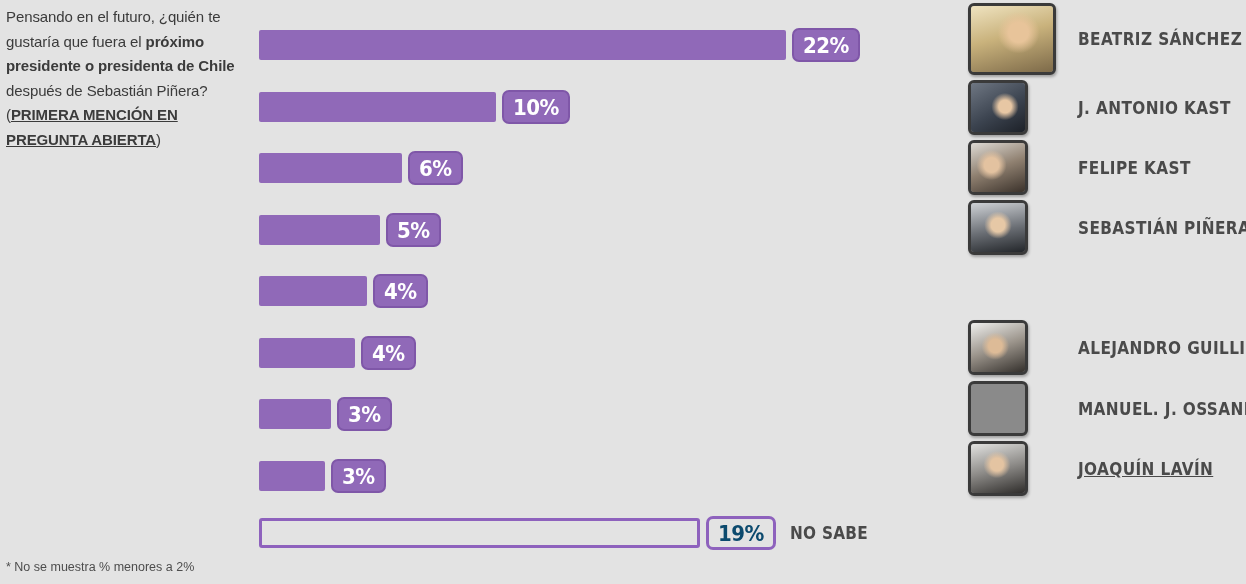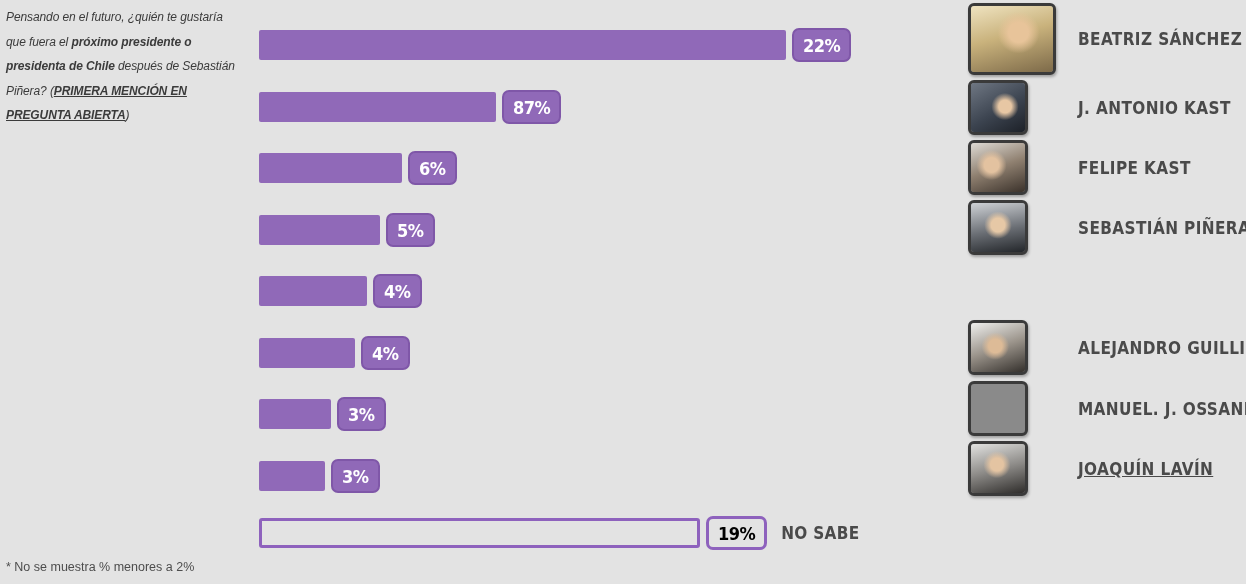--- a/index.html
+++ b/index.html
@@ -17,23 +17,22 @@
   }
 
   
   #question-block {
     position: absolute;
     left: 6px;
     top: 5px;
     width: 232px;
   }
   #question-text {
-    font-size: 12px;
+    font-size: 15px;
     line-height: 24.6px;
-    font-style: italic;
     color: #3b3b3b;
     letter-spacing: -0.1px;
   }
   #question-text .b { font-weight: bold; }
   #question-text .bu { font-weight: bold; text-decoration: underline; }
 
   
   #footnote {
     position: absolute;
     left: 6px;
@@ -78,32 +77,32 @@
     height: 34px;
     min-width: 46px;
     padding: 0 9px;
     box-sizing: border-box;
     display: flex;
     align-items: center;
     justify-content: center;
     border-radius: 7px;
     font-family: "DejaVu Sans Condensed", "Liberation Sans Narrow", "Liberation Sans", sans-serif;
     font-weight: bold;
-    font-size: 18px;
+    font-size: 22px;
     letter-spacing: -0.5px;
   }
   .badge.solid {
     background: #9069b8;
     border: 2px solid #7f57a8;
     color: #ffffff;
   }
   .badge.outline {
     background: transparent;
     border: 3px solid #8e62bd;
-    color: #000000;
+    color: #0c4a6e;
   }
   .row-label {
     flex: 0 0 auto;
     margin-left: 14px;
     font-family: "DejaVu Sans Condensed", "Liberation Sans Narrow", "Liberation Sans", sans-serif;
     font-weight: bold;
     font-size: 17px;
     color: #4a4a4a;
     letter-spacing: 0.3px;
   }
@@ -155,21 +154,21 @@
 
 <div id="footnote">* No se muestra % menores a 2%</div>
 
 <div id="chart-area">
     <div class="bar-row" style="top: 29px;">
       <div class="bar filled" style="width: 527px;"></div>
       <div class="badge solid">22%</div>
     </div>
     <div class="bar-row" style="top: 91px;">
       <div class="bar filled" style="width: 237px;"></div>
-      <div class="badge solid">87%</div>
+      <div class="badge solid">10%</div>
     </div>
     <div class="bar-row" style="top: 152px;">
       <div class="bar filled" style="width: 143px;"></div>
       <div class="badge solid">6%</div>
     </div>
     <div class="bar-row" style="top: 214px;">
       <div class="bar filled" style="width: 121px;"></div>
       <div class="badge solid">5%</div>
     </div>
     <div class="bar-row" style="top: 275px;">

